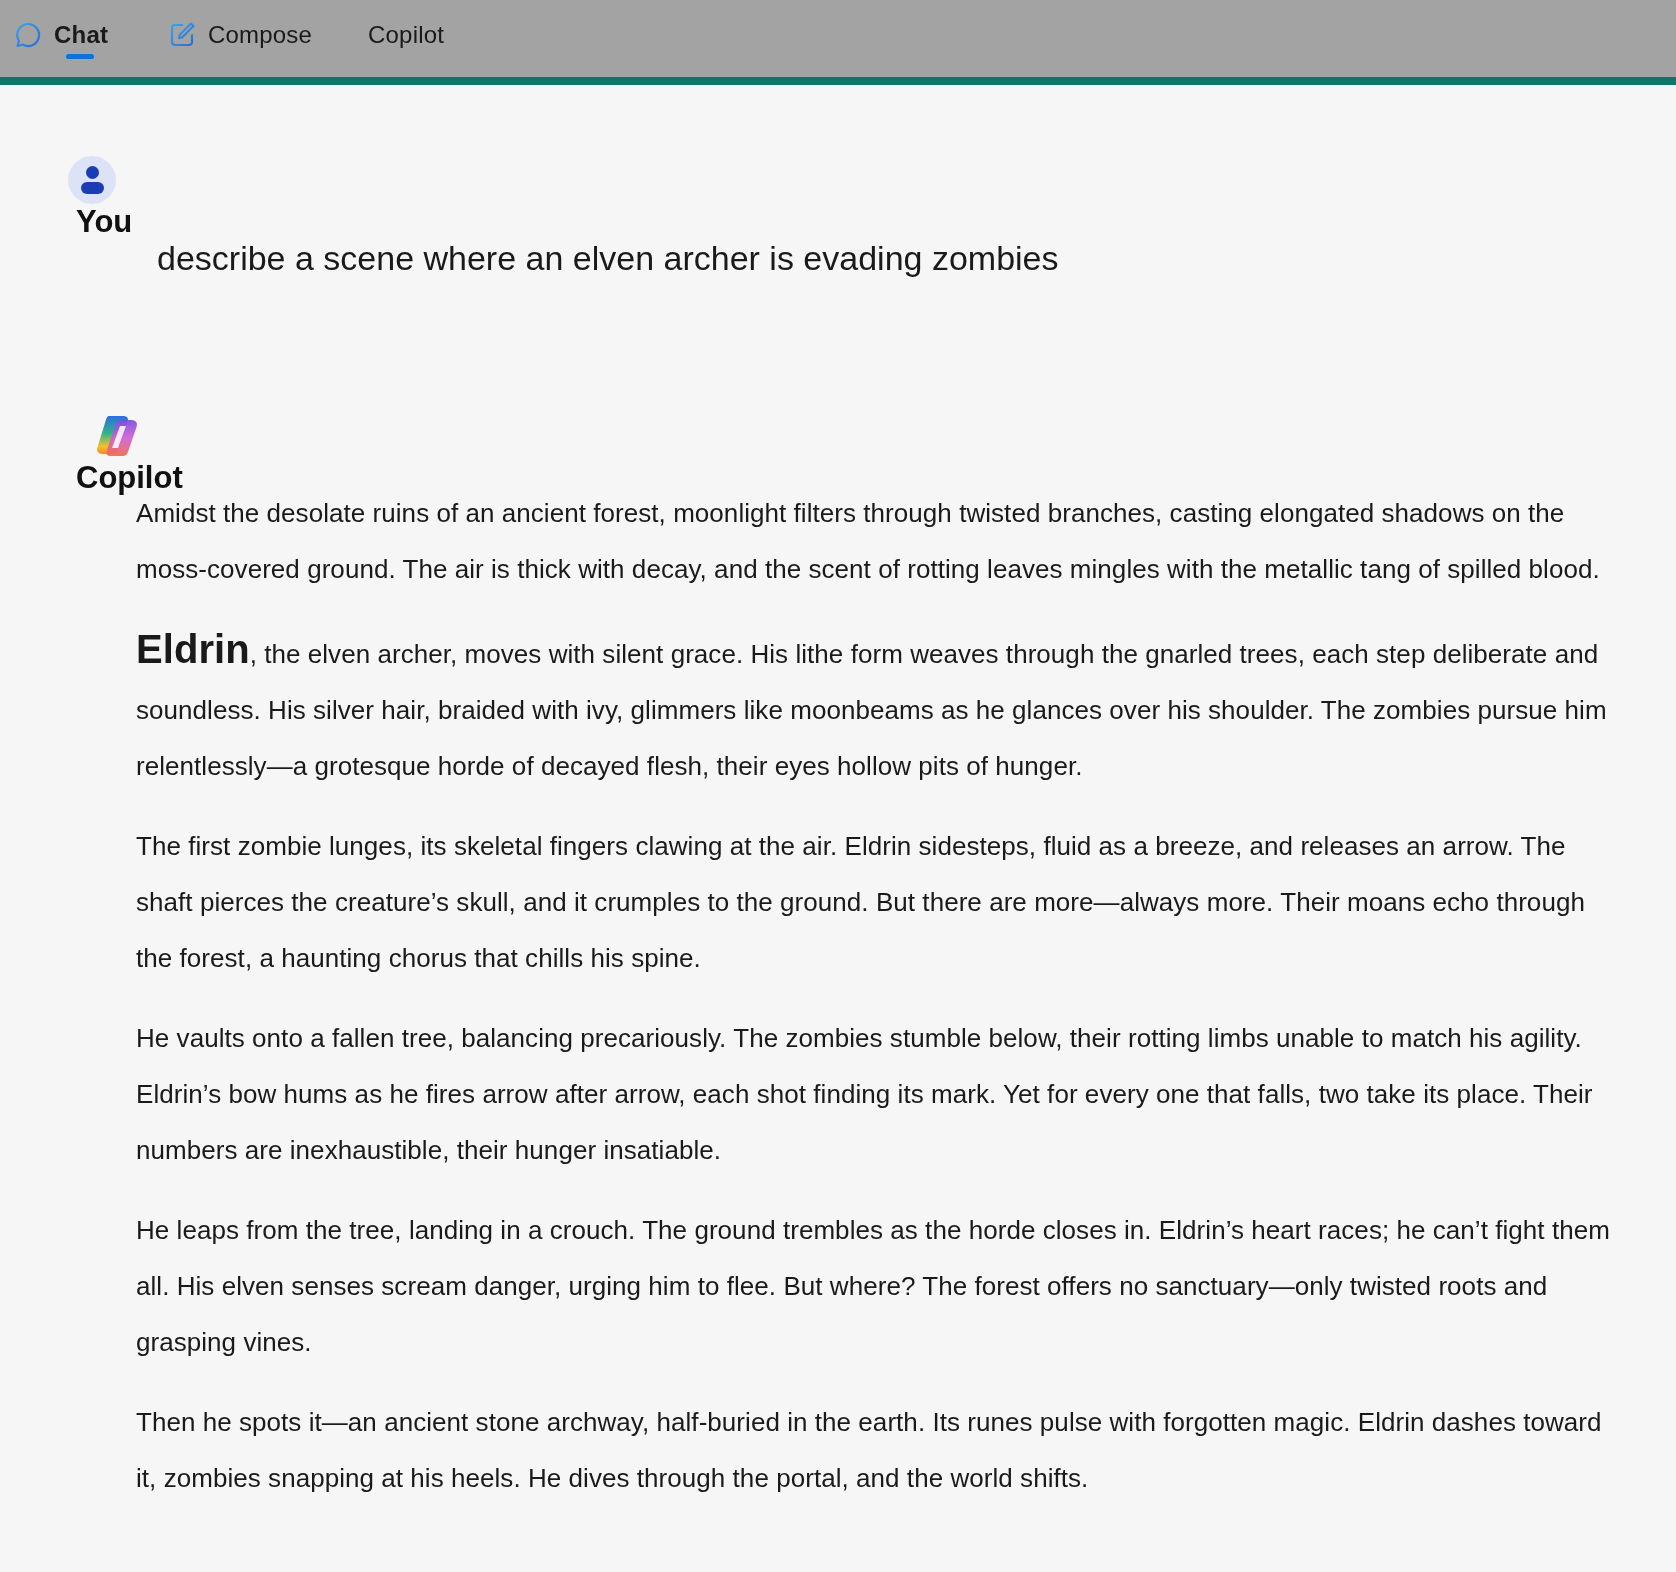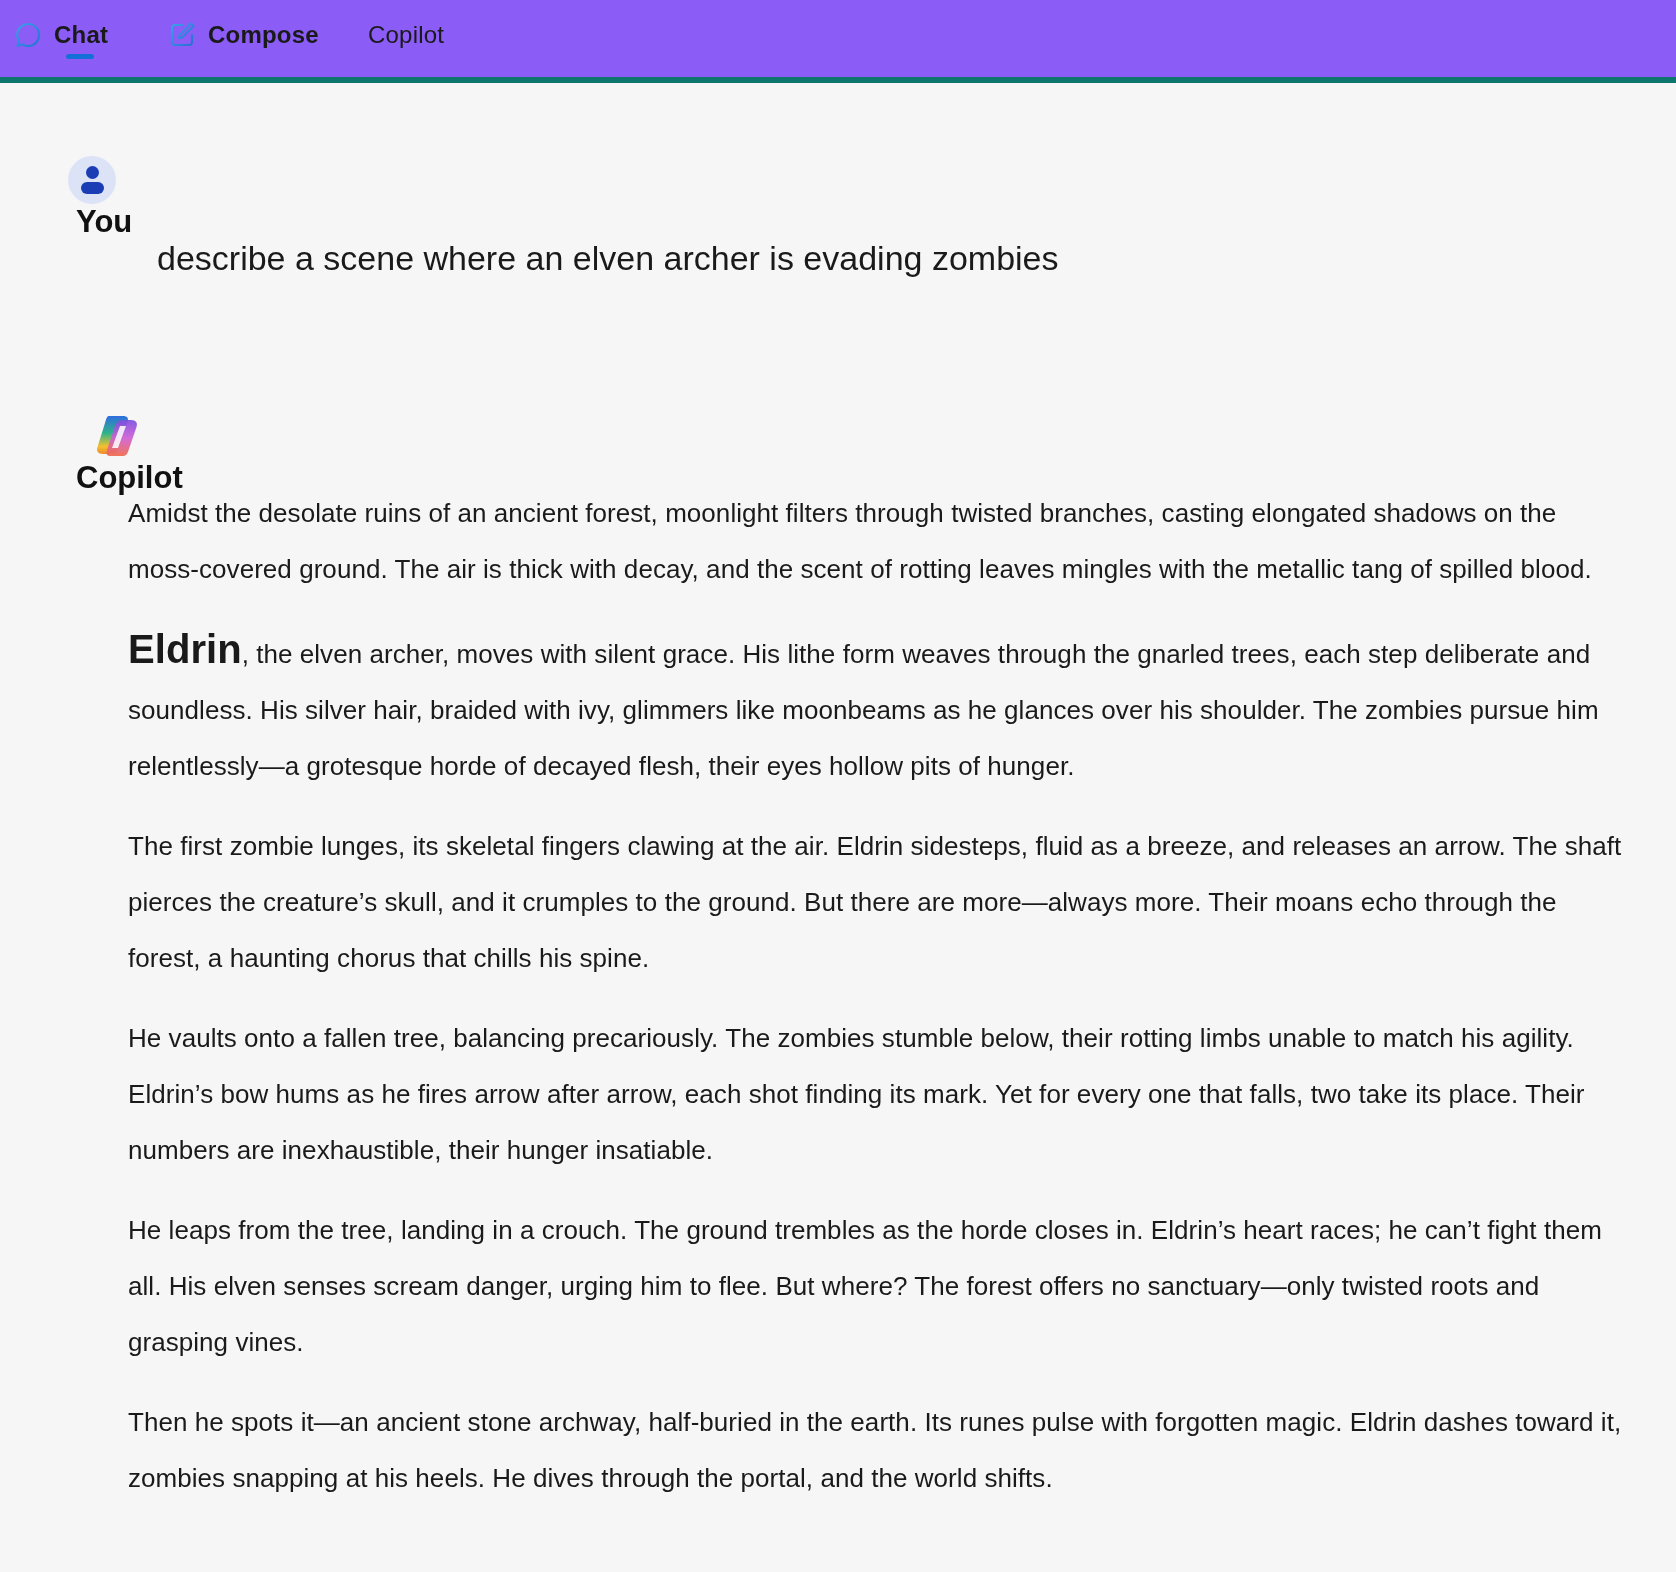--- a/index.html
+++ b/index.html
@@ -13,22 +13,22 @@
     background: #f6f6f6;
     font-family: "Liberation Sans", "DejaVu Sans", sans-serif;
     color: #1a1a1a;
     position: relative;
   }
   .topbar {
     position: absolute;
     left: 0; top: 0;
     width: 1676px;
     height: 77px;
-    background: #8b5cf6;
-    border-bottom: 6px solid #0f766e;
+    background: #a3a3a3;
+    border-bottom: 8px solid #0f766e;
   }
   .tab {
     position: absolute;
     top: 0;
     height: 70px;
     display: flex;
     align-items: center;
     cursor: pointer;
   }
   .tab .label {
@@ -107,21 +107,21 @@
     position: absolute;
     left: 124px;
     top: 485px;
     width: 1500px;
     font-size: 26px;
     line-height: 56px;
     color: #1a1a1a;
     letter-spacing: 0.05px;
   }
   .response p {
-    margin: 0 0 24px 4px;
+    margin: 0 0 24px 12px;
   }
   .response .strong {
     font-weight: bold;
     font-size: 40px;
   }
 </style>
 </head>
 <body>
 
 <div class="topbar">
@@ -136,21 +136,21 @@
         </defs>
         <path d="M14 3 A11 11 0 1 1 8.5 23.5 L3.5 25 L5 20 A11 11 0 0 1 14 3 Z" fill="none" stroke="url(#chatg)" stroke-width="2.2" stroke-linejoin="round"></path>
         <line x1="10" y1="12" x2="18" y2="12" stroke="url(#chatg)" stroke-width="2.2" stroke-linecap="round"></line>
         <line x1="10" y1="16.5" x2="15" y2="16.5" stroke="url(#chatg)" stroke-width="2.2" stroke-linecap="round"></line>
       </svg>
     </span>
     <span class="label">Chat</span>
   </div>
   <div class="tab-underline"></div>
 
-  <div class="tab" style="left:168px;font-weight:bold;">
+  <div class="tab" style="left:168px;">
     <span class="icon">
       <svg width="28" height="28" viewBox="0 0 28 28">
         <defs>
           <linearGradient id="compg" x1="0" y1="0" x2="1" y2="1">
             <stop offset="0" stop-color="#3aa0e8"></stop>
             <stop offset="1" stop-color="#2a6fd6"></stop>
           </linearGradient>
         </defs>
         <path d="M14 4 H7 A3 3 0 0 0 4 7 V21 A3 3 0 0 0 7 24 H21 A3 3 0 0 0 24 21 V14" fill="none" stroke="url(#compg)" stroke-width="2.2" stroke-linecap="round"></path>
         <path d="M11 17 L11.5 14 L23 2.5 L25.5 5 L14 16.5 Z" fill="none" stroke="url(#compg)" stroke-width="2" stroke-linejoin="round"></path>

